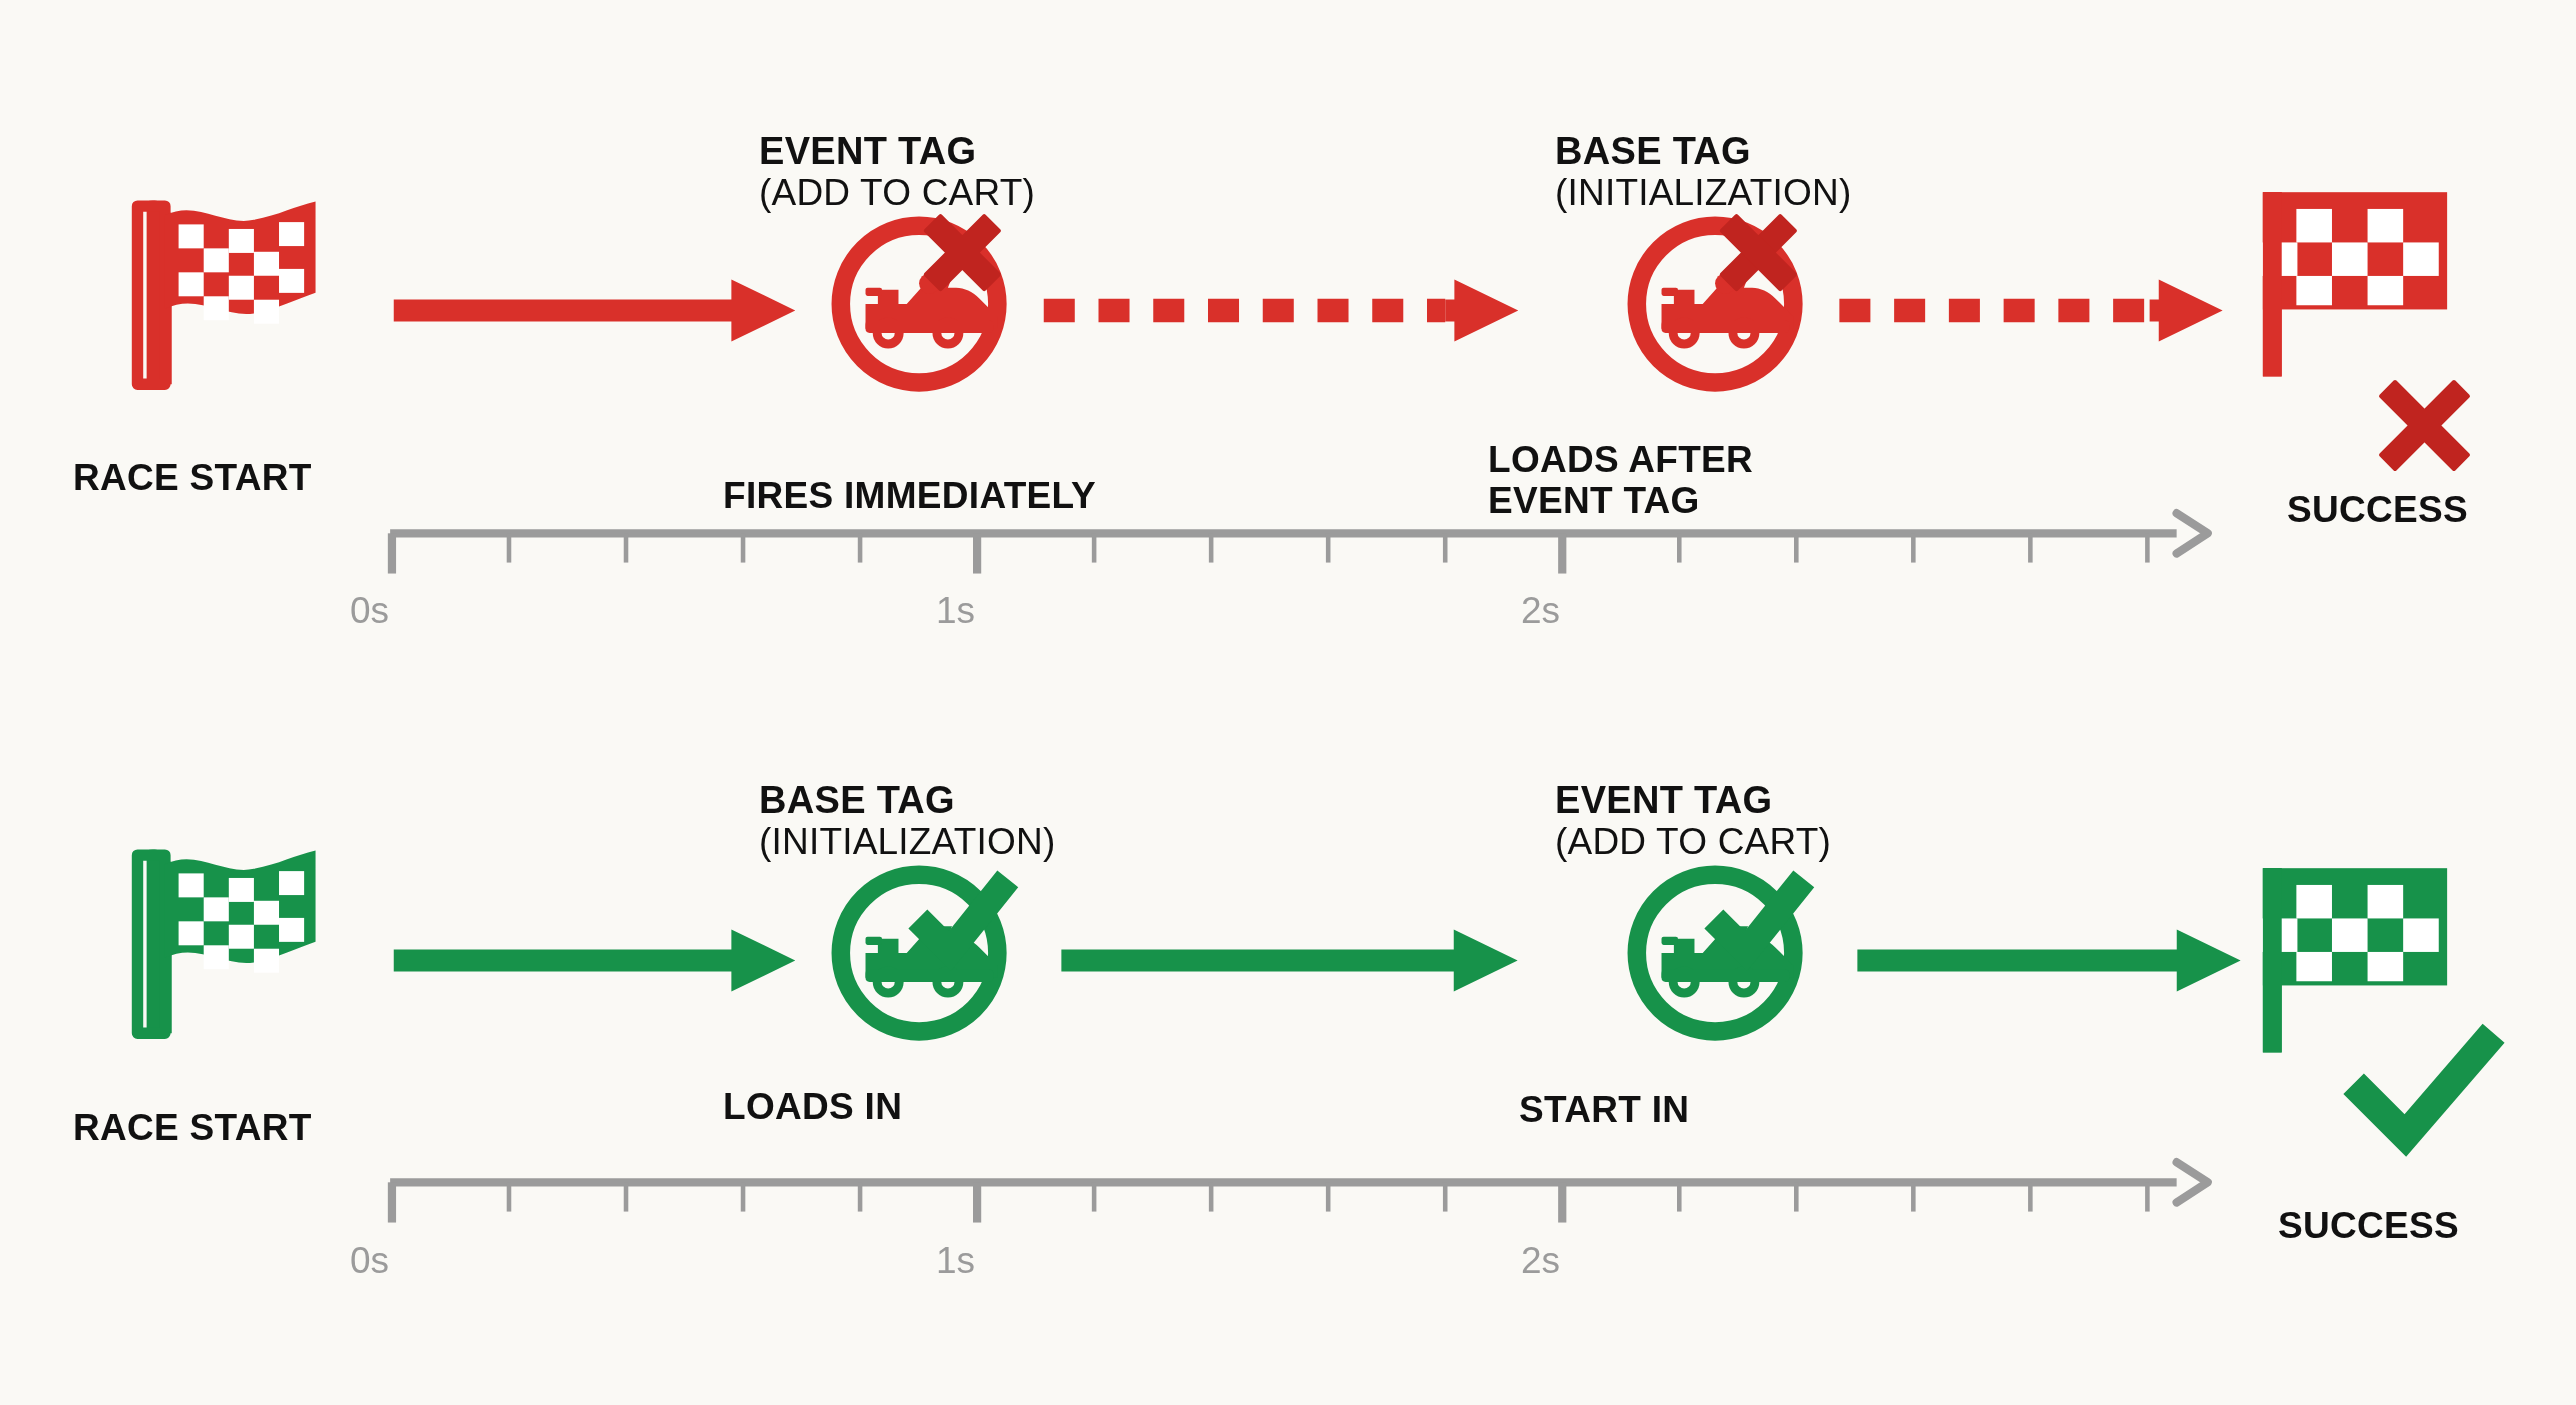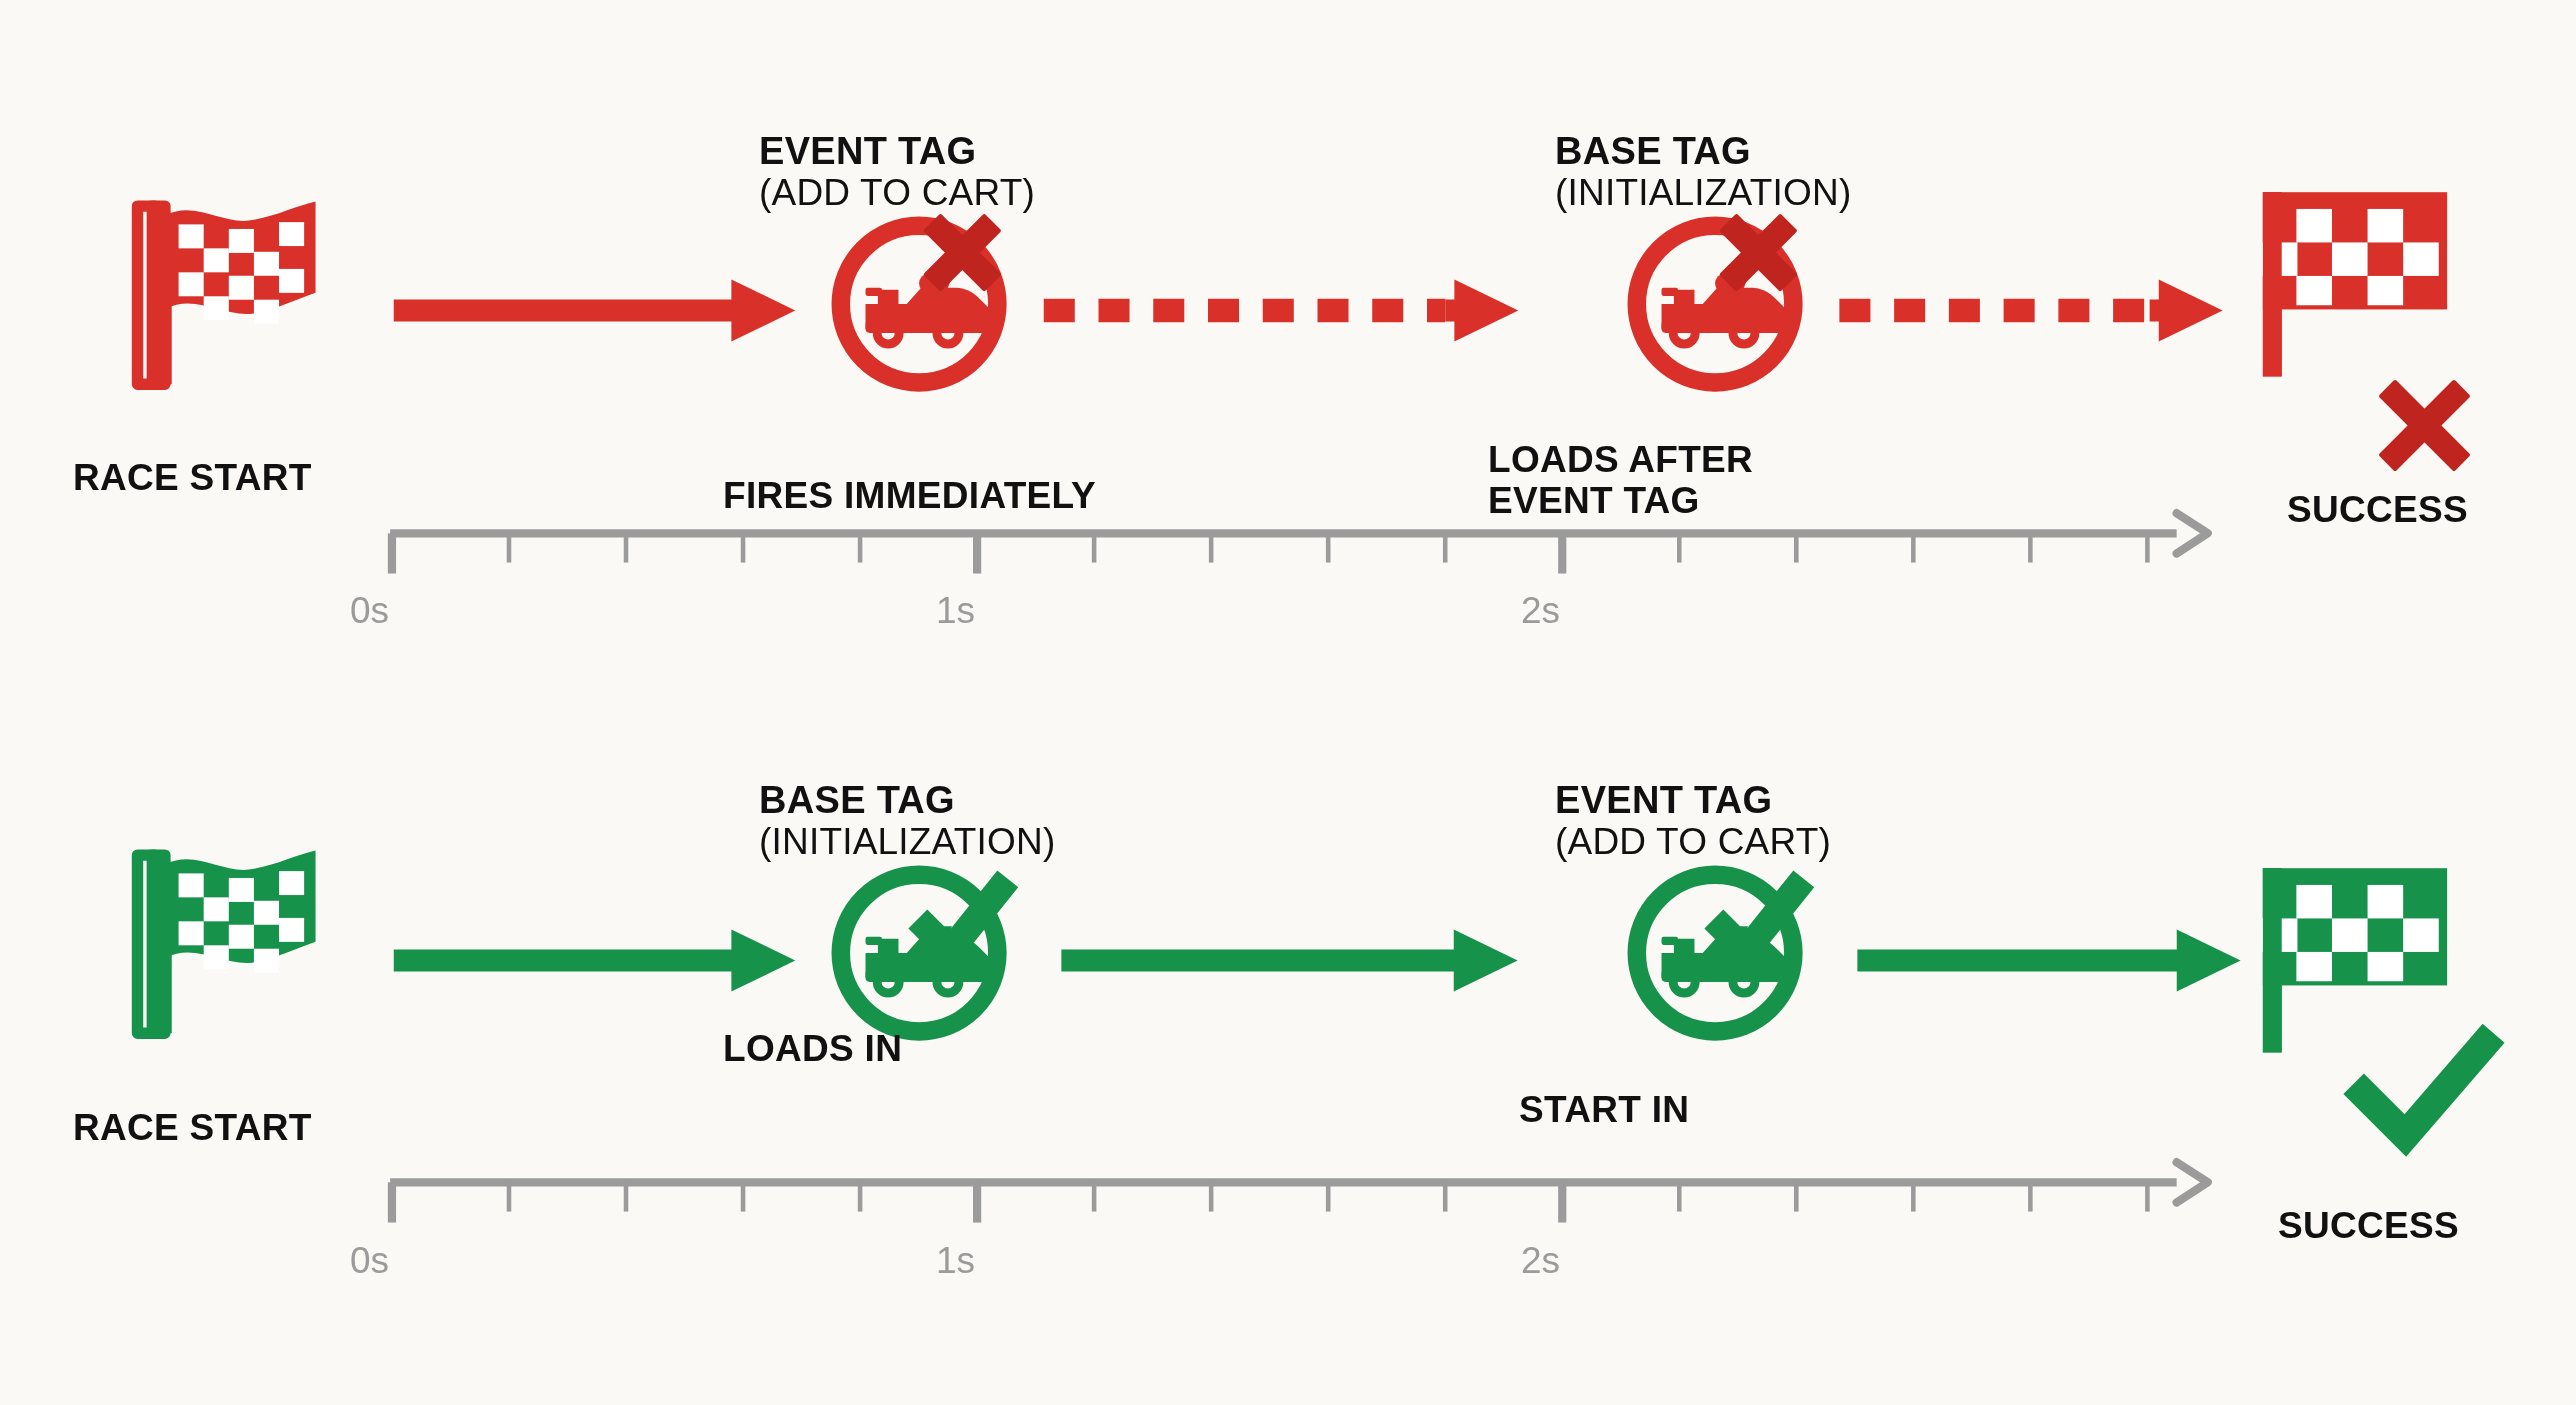--- a/index.html
+++ b/index.html
@@ -235,21 +235,21 @@
       <rect x="22" y="44" width="8" height="4" rx="1"></rect>
       <circle cx="33" cy="66" r="7.5"></circle>
       <circle cx="33" cy="66" r="3.2" fill="#faf9f5"></circle>
       <circle cx="62" cy="66" r="7.5"></circle>
       <circle cx="62" cy="66" r="3.2" fill="#faf9f5"></circle>
       <rect x="22" y="60" width="62" height="6" rx="2"></rect>
       <circle cx="53" cy="42" r="5"></circle>
     </g>
     <path d="M52 40 l11 11 l24 -30" fill="none" stroke="#17924a" stroke-width="13" stroke-linecap="square" stroke-linejoin="miter"></path>
   </svg>
-  <div class="cap cap-bot" style="left:723px; top:1028px; width:494px;">LOADS IN</div>
+  <div class="cap cap-bot" style="left:723px; top:1086px; width:494px;">LOADS IN</div>
 
   <svg class="abs" style="left:1061px; top:924px;" width="457" height="73" viewBox="0 0 500 80">
     <path d="M0 28 h430 v-22 l70 34 l-70 34 v-22 h-430 z" fill="#17924a"></path>
   </svg>
 
   <div class="cap cap-top" style="left:1555px; top:736px; width:421px;">
     <span>EVENT TAG</span>
     <span class="sub">(ADD TO CART)</span>
   </div>
   <svg class="abs" style="left:1615px; top:846px;" width="229" height="206" viewBox="0 0 110 100">

